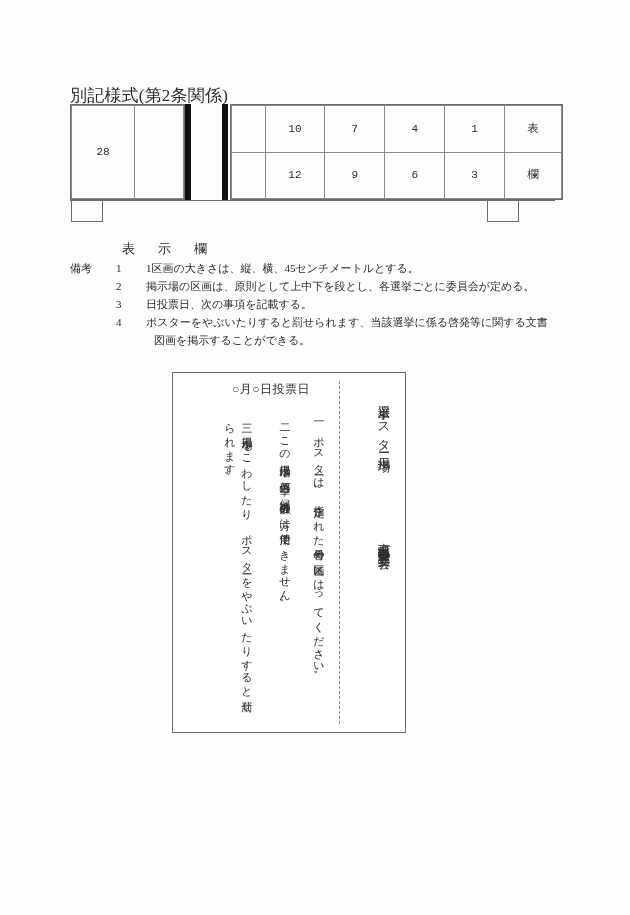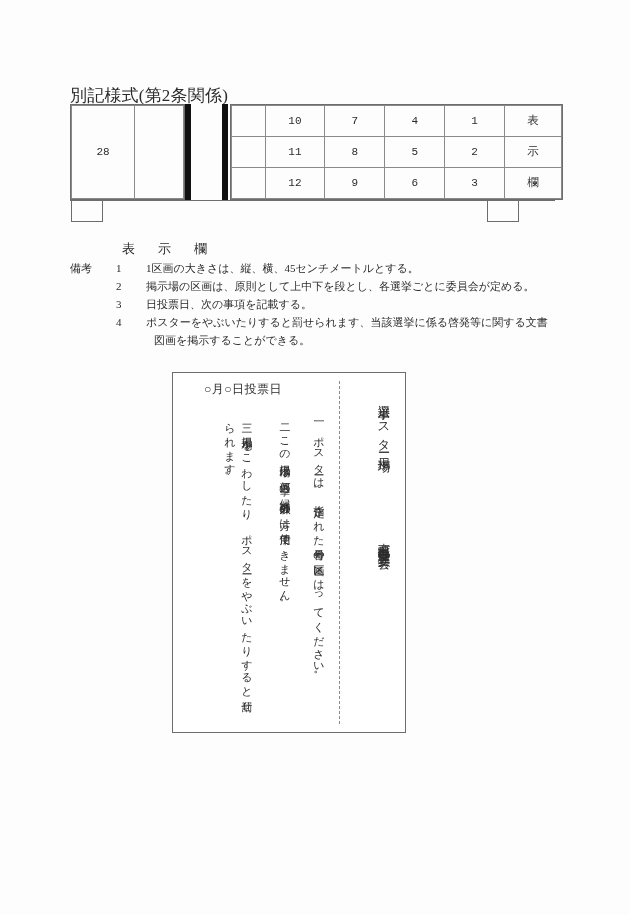--- a/index.html
+++ b/index.html
@@ -178,24 +178,24 @@
     position: absolute;
     left: 166px;
     top: 8px;
     bottom: 8px;
     width: 0;
     border-left: 1px dashed #8a8a8a;
   }
 
   .panel-date {
     position: absolute;
-    left: 31px;
+    left: 24px;
     top: 8px;
     width: 148px;
-    text-align: left;
+    text-align: center;
     font-size: 12px;
     letter-spacing: 0.5px;
     white-space: nowrap;
   }
 
   .panel-heading {
     position: absolute;
     right: 14px;
     top: 22px;
     writing-mode: vertical-rl;
@@ -267,28 +267,20 @@
             <tr>
           <td class="blank"></td>
           <td class="num">10</td>
           <td class="num">7</td>
           <td class="num">4</td>
           <td class="num">1</td>
           <td class="tailcol tail">表</td>
         </tr>
         <tr>
           <td class="blank"></td>
-          <td class="num">11</td>
-          <td class="num">8</td>
-          <td class="num">5</td>
-          <td class="num">2</td>
-          <td class="tailcol tail">示</td>
-        </tr>
-        <tr>
-          <td class="blank"></td>
           <td class="num">12</td>
           <td class="num">9</td>
           <td class="num">6</td>
           <td class="num">3</td>
           <td class="tailcol tail">欄</td>
         </tr>
       </tbody>
         </table>
     </div>
 

